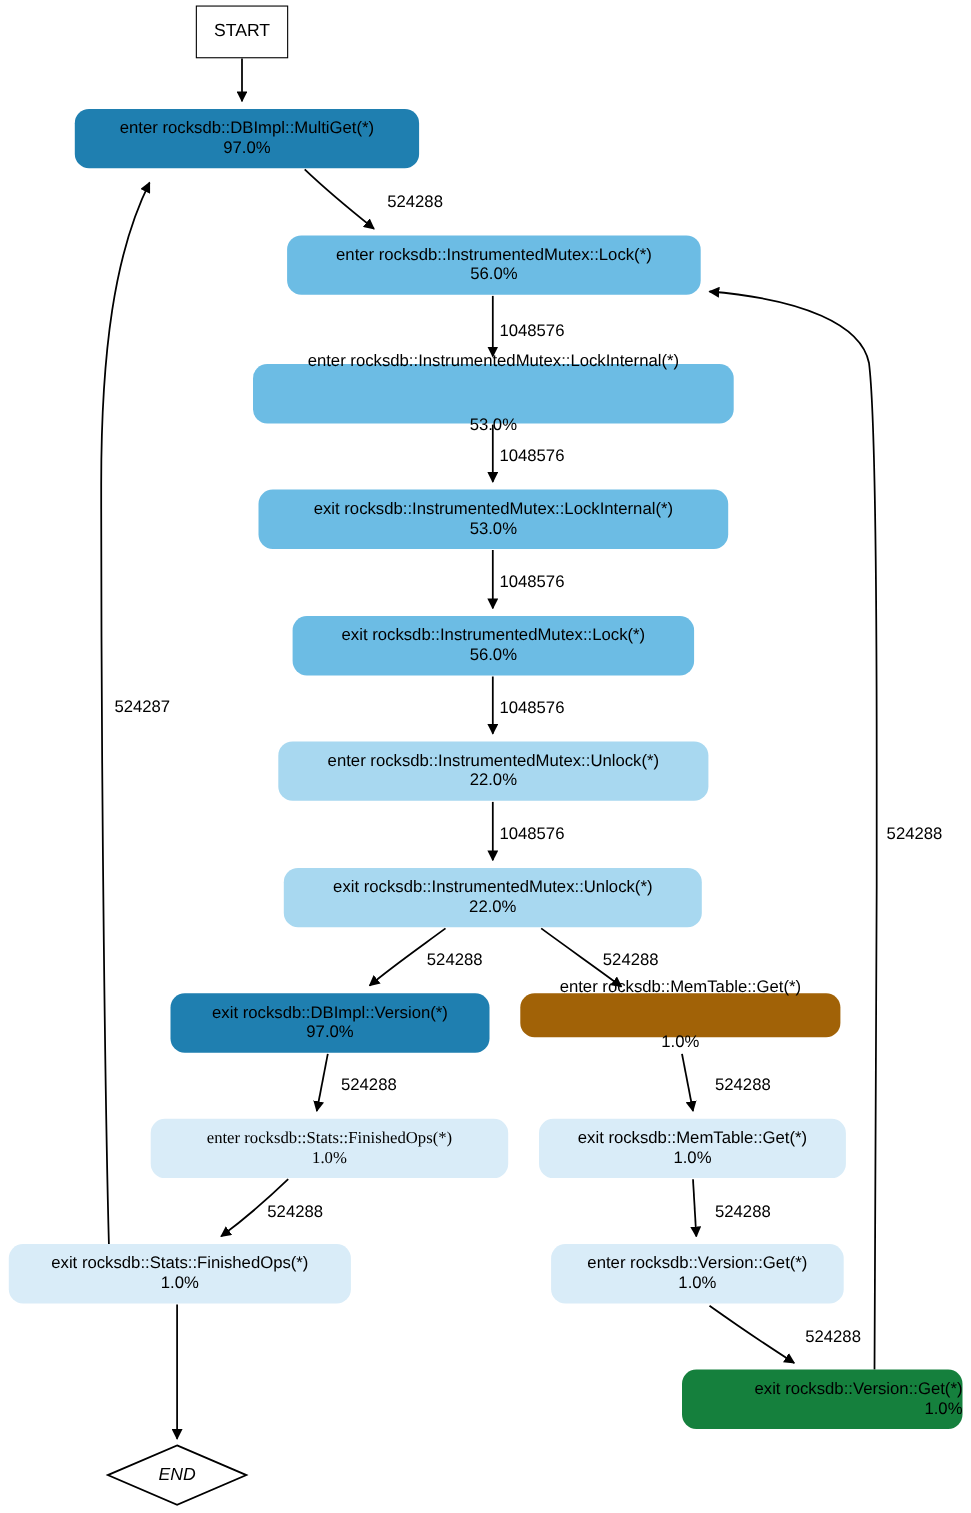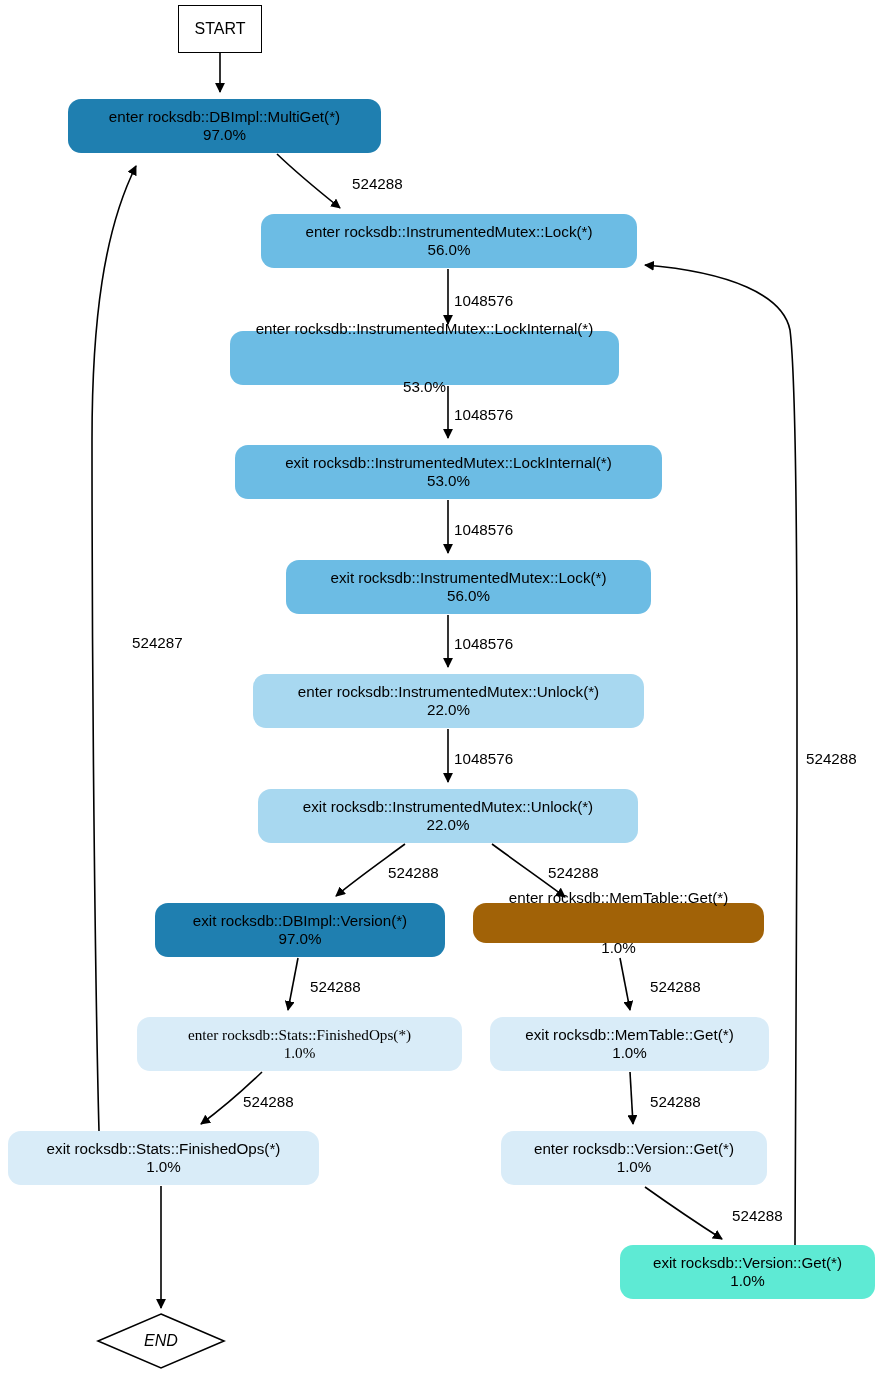--- a/index.html
+++ b/index.html
@@ -134,31 +134,31 @@
   <div class="node" style="left:68px; top:99px; width:313px; height:54px; background:#1f7fb0;">
     <span class="nlabel">enter rocksdb::DBImpl::MultiGet(*)</span>
     <span class="npct">97.0%</span>
   </div>
 
   <div class="node" style="left:261px; top:214px; width:376px; height:54px; background:#6cbce4;">
     <span class="nlabel">enter rocksdb::InstrumentedMutex::Lock(*)</span>
     <span class="npct">56.0%</span>
   </div>
 
-  <div class="node" style="left:230px; top:331px; width:389px; height:54px; background:#6cbce4;gap:40px;">
+  <div class="node" style="left:230px; top:331px; width:437px; height:54px; background:#6cbce4;gap:40px;">
     <span class="nlabel">enter rocksdb::InstrumentedMutex::LockInternal(*)</span>
     <span class="npct">53.0%</span>
   </div>
 
   <div class="node" style="left:235px; top:445px; width:427px; height:54px; background:#6cbce4;">
     <span class="nlabel">exit rocksdb::InstrumentedMutex::LockInternal(*)</span>
     <span class="npct">53.0%</span>
   </div>
 
-  <div class="node" style="left:266px; top:560px; width:365px; height:54px; background:#6cbce4;margin-left:20px;">
+  <div class="node" style="left:266px; top:560px; width:365px; height:54px; background:#6cbce4;">
     <span class="nlabel">exit rocksdb::InstrumentedMutex::Lock(*)</span>
     <span class="npct">56.0%</span>
   </div>
 
   <div class="node" style="left:253px; top:674px; width:391px; height:54px; background:#a8d8f0;">
     <span class="nlabel">enter rocksdb::InstrumentedMutex::Unlock(*)</span>
     <span class="npct">22.0%</span>
   </div>
 
   <div class="node" style="left:258px; top:789px; width:380px; height:54px; background:#a8d8f0;">
@@ -189,34 +189,34 @@
   <div class="node" style="left:8px; top:1131px; width:311px; height:54px; background:#d9ecf8;">
     <span class="nlabel">exit rocksdb::Stats::FinishedOps(*)</span>
     <span class="npct">1.0%</span>
   </div>
 
   <div class="node" style="left:501px; top:1131px; width:266px; height:54px; background:#d9ecf8;">
     <span class="nlabel">enter rocksdb::Version::Get(*)</span>
     <span class="npct">1.0%</span>
   </div>
 
-  <div class="node" style="left:620px; top:1245px; width:255px; height:54px; background:#5eead4;">
+  <div class="node" style="left:620px; top:1245px; width:255px; height:54px; background:#15803d;align-items:flex-end;">
     <span class="nlabel">exit rocksdb::Version::Get(*)</span>
     <span class="npct">1.0%</span>
   </div>
 
   <div class="edge-label" style="left:352px; top:175px;">524288</div>
   <div class="edge-label" style="left:454px; top:292px;">1048576</div>
   <div class="edge-label" style="left:454px; top:406px;">1048576</div>
   <div class="edge-label" style="left:454px; top:521px;">1048576</div>
   <div class="edge-label" style="left:454px; top:635px;">1048576</div>
   <div class="edge-label" style="left:454px; top:750px;">1048576</div>
   <div class="edge-label" style="left:388px; top:864px;">524288</div>
   <div class="edge-label" style="left:548px; top:864px;">524288</div>
   <div class="edge-label" style="left:310px; top:978px;">524288</div>
   <div class="edge-label" style="left:650px; top:978px;">524288</div>
   <div class="edge-label" style="left:243px; top:1093px;">524288</div>
   <div class="edge-label" style="left:650px; top:1093px;">524288</div>
   <div class="edge-label" style="left:732px; top:1207px;">524288</div>
-  <div class="edge-label" style="left:104px; top:634px;margin-left:28px;">524287</div>
+  <div class="edge-label" style="left:104px; top:634px;">524287</div>
   <div class="edge-label" style="left:806px; top:750px;">524288</div>
 
 </div>
 
 </body></html>

